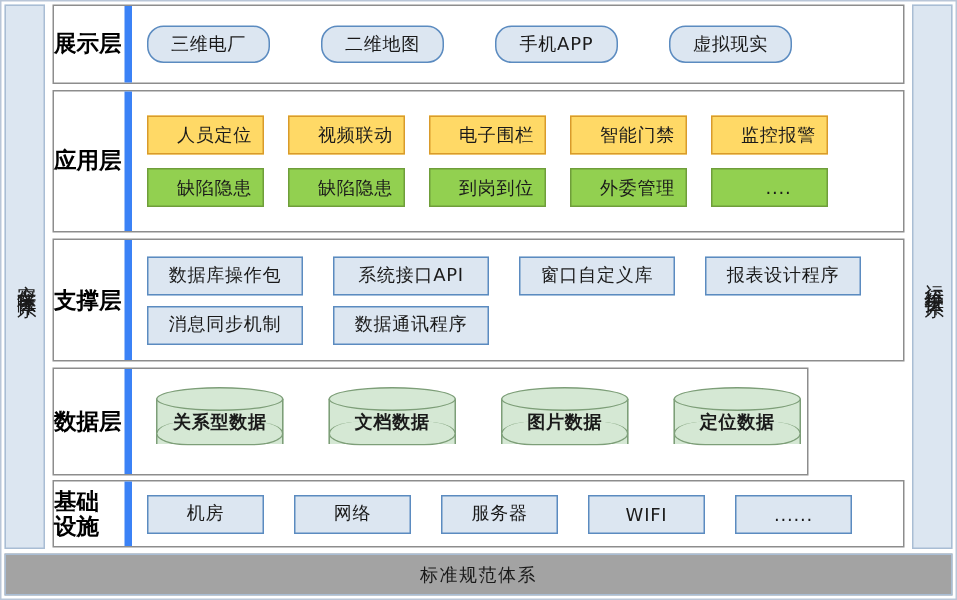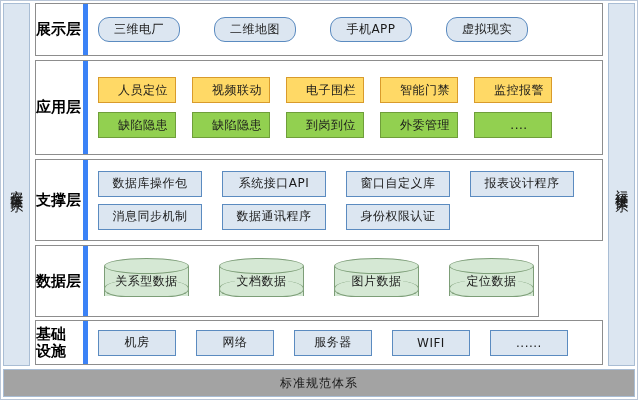--- a/index.html
+++ b/index.html
@@ -181,20 +181,21 @@
   
   #layer-data {
     left: 35px; top: 245px; width: 504px; height: 72px;
   }
   #layer-data .node-row { padding-left: 16px; }
   .cylinder {
     position: relative;
     width: 85px;
     height: 46px;
     margin-right: 30px;
+    font-weight: bold;
   }
   .cyl-body {
     position: absolute;
     left: 0; top: 8px;
     width: 85px; height: 30px;
     background: #d5e8d4;
     border-left: 1px solid #7d9e78;
     border-right: 1px solid #7d9e78;
     box-sizing: border-box;
   }
@@ -296,21 +297,20 @@
     <div class="layer-body">
       <div class="node-row">
         <div class="node blue">数据库操作包</div>
         <div class="node blue">系统接口API</div>
         <div class="node blue">窗口自定义库</div>
         <div class="node blue">报表设计程序</div>
       </div>
       <div class="node-row">
         <div class="node blue">消息同步机制</div>
         <div class="node blue">数据通讯程序</div>
-        <div class="node blue">身份权限认证</div>
       </div>
     </div>
   </div>
 
   <div class="layer" id="layer-data">
     <div class="layer-title">
       <span>数据层</span>
     </div>
     <div class="layer-body">
       <div class="node-row">

